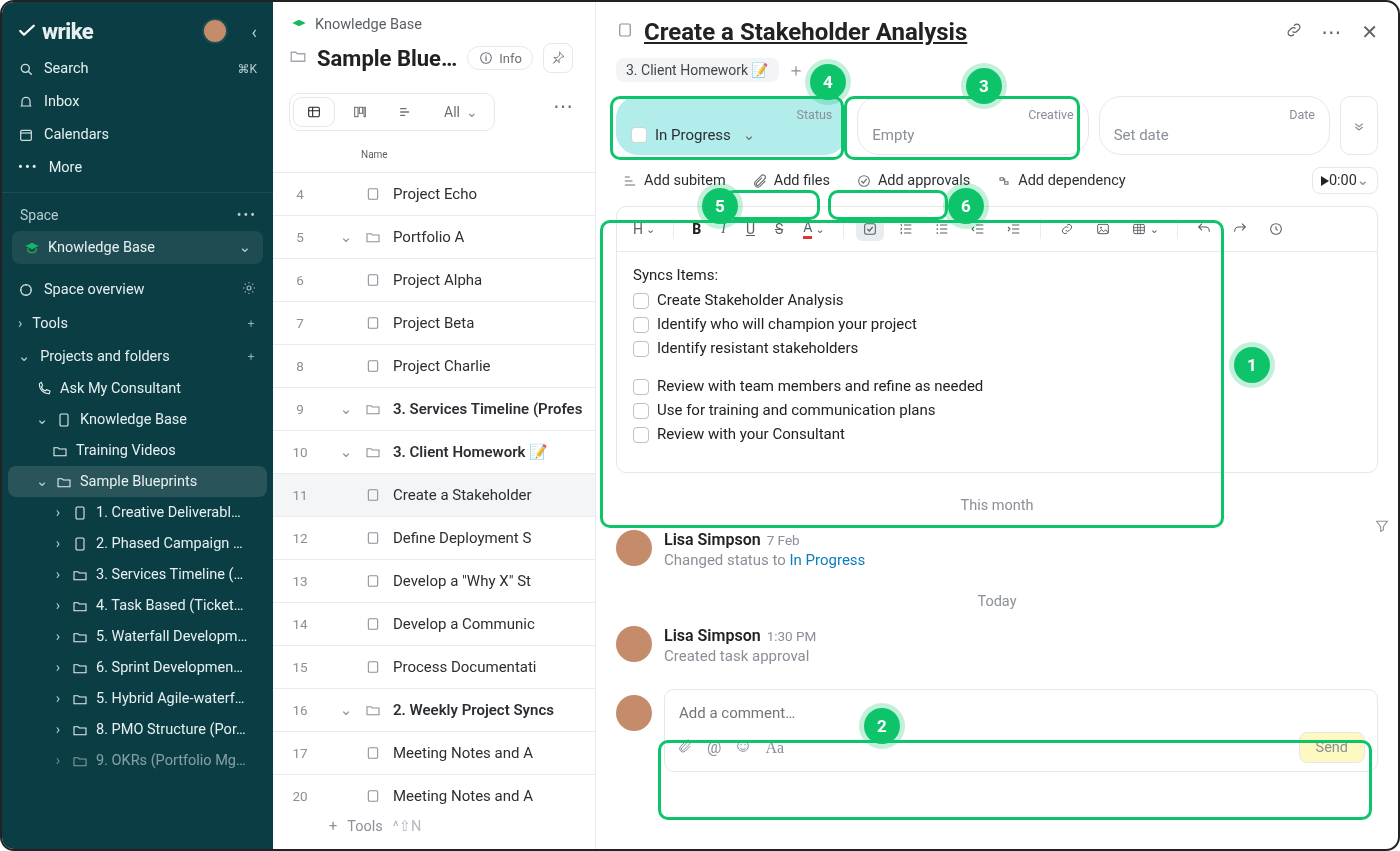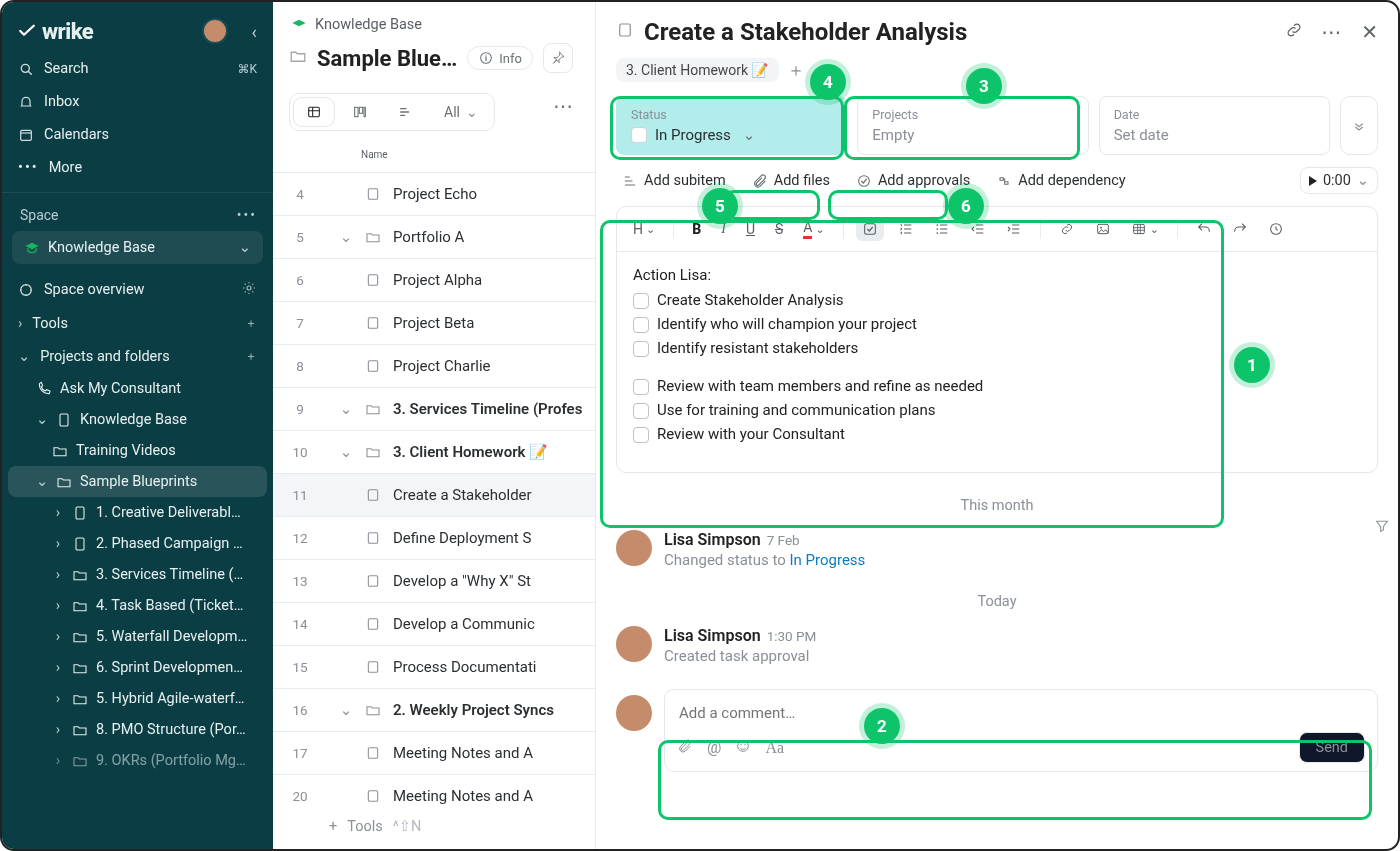--- a/index.html
+++ b/index.html
@@ -65,41 +65,41 @@
   .lrow .cv { width: 14px; color: #8a8f98; display: inline-flex; justify-content: center; }
   .lrow .ic { color: #8a8f98; display: inline-flex; }
   .lrow .label { white-space: nowrap; overflow: hidden; text-overflow: ellipsis; }
   .lrow .bold { font-weight: 600; }
   .lrow.sel { background: #f3f5f7; }
   .list-foot { padding: 10px 16px 14px 56px; color: #8a8f98; font-size: 14.5px; display: flex; align-items: center; gap: 10px; }
 
   
   .detail { flex: 1; display: flex; flex-direction: column; color: var(--text); position: relative; }
   .d-head { display: flex; align-items: center; gap: 10px; padding: 16px 20px 6px 20px; }
-  .d-head h1 { font-size: 24px; font-weight: 700; margin: 0; }
+  .d-head h1 { font-size: 24px; font-weight: 700; margin: 0; text-decoration: underline; }
   .d-head .sp { color: #8a8f98; }
   .d-head .hright { margin-left: auto; display: flex; align-items: center; gap: 18px; color: #5f646b; }
   .d-head .hright span { cursor: pointer; }
   .d-tags { padding: 6px 20px 14px 20px; display: flex; align-items: center; gap: 8px; }
   .tag { background: #f3f4f6; border-radius: 8px; padding: 4px 10px; font-size: 14px; color: #42464c; display: inline-flex; align-items: center; gap: 6px; }
 
   .fields { display: flex; gap: 10px; padding: 0 20px 12px 20px; align-items: stretch; }
-  .field { flex: 1; border: 1px solid var(--field-border); border-radius: 8px; padding: 10px 14px; position: relative; }
+  .field { flex: 1; border: 1px solid var(--field-border); border-radius: 22px; padding: 10px 14px; position: relative; text-align: right; }
   .field .flabel { font-size: 12.5px; color: var(--muted); margin-bottom: 4px; }
   .field .fval { font-size: 15px; color: #2b2f33; display: flex; align-items: center; gap: 8px; }
   .field.status { background: var(--teal-status); border-color: var(--teal-status); }
   .field.status .fval .box { width: 16px; height: 16px; border-radius: 4px; background: #fff; border: 1px solid #d0d4d9; }
   .field.status .fval .chev { margin-left: 4px; color: #6b7076; }
   .field.date .fval { color: var(--muted); }
   .expand { width: 38px; border: 1px solid var(--field-border); border-radius: 10px; display: flex; align-items: center; justify-content: center; color: #8a8f98; cursor: pointer; }
 
   .actions { display: flex; align-items: center; gap: 14px; padding: 0 20px 12px 20px; color: #2b2f33; font-size: 14.5px; }
   .act { display: inline-flex; align-items: center; gap: 6px; padding: 4px 6px; cursor: pointer; }
   .act svg { color: #6b7076; }
-  .timer { margin-left: auto; display: inline-flex; align-items: center; gap: 6px; color: #2b2f33; cursor: pointer; border: 1px solid var(--field-border); border-radius: 8px; padding: 4px 8px; }
+  .timer { margin-left: auto; display: inline-flex; align-items: center; gap: 0; color: #2b2f33; cursor: pointer; border: 1px solid var(--field-border); border-radius: 8px; padding: 4px 8px; }
   .timer .play { width: 0; height: 0; border-left: 8px solid #222; border-top: 5px solid transparent; border-bottom: 5px solid transparent; }
 
   .editor { margin: 0 20px 14px 20px; border: 1px solid var(--field-border); border-radius: 10px; }
   .toolbar { display: flex; align-items: center; gap: 8px; padding: 8px 10px; border-bottom: 1px solid var(--row-border); color: #5a5f66; font-size: 14px; flex-wrap: wrap; }
   .toolbar .sep { width: 1px; height: 20px; background: var(--row-border); margin: 0 4px; }
   .toolbar .btn { padding: 4px 6px; border-radius: 6px; cursor: pointer; display: inline-flex; align-items: center; gap: 3px; }
   .toolbar .btn.active { background: #e9ecef; }
   .toolbar .btn.b { font-weight: 800; color: #222; }
   .toolbar .btn.i { font-style: italic; font-family: Georgia, serif; }
   .toolbar .btn.u { text-decoration: underline; }
@@ -115,21 +115,21 @@
   .event .who { font-weight: 600; color: #222; }
   .event .when { color: var(--muted); font-size: 13.5px; margin-left: 6px; }
   .event .what { color: var(--muted); font-size: 15px; margin-top: 2px; }
   .event .what .link { color: #0d7dbd; }
 
   .comment-wrap { display: flex; gap: 12px; align-items: flex-start; padding: 0 20px 18px 20px; }
   .comment-av { width: 36px; height: 36px; border-radius: 50%; background: #c48c6a; flex-shrink: 0; margin-top: 6px; }
   .comment { flex: 1; border: 1px solid var(--field-border); border-radius: 10px; padding: 10px 12px 8px 12px; }
   .comment input { border: none; outline: none; width: 100%; font-size: 15px; padding: 4px 2px 10px 2px; }
   .comment .cfoot { display: flex; align-items: center; gap: 14px; color: #8a8f98; }
-  .comment .cfoot .send { margin-left: auto; border: 1px solid var(--field-border); border-radius: 8px; padding: 6px 16px; color: #8a8f98; background: #0f172a; cursor: pointer; font-size: 14.5px; }
+  .comment .cfoot .send { margin-left: auto; border: 1px solid var(--field-border); border-radius: 8px; padding: 6px 16px; color: #8a8f98; background: #fef9c3; cursor: pointer; font-size: 14.5px; }
 
   
   .annot { position: absolute; border: 3px solid var(--annotate); border-radius: 10px; pointer-events: none; }
   .badge { position: absolute; width: 36px; height: 36px; border-radius: 50%; background: var(--annotate); color: #fff; font-weight: 700; display: flex; align-items: center; justify-content: center; font-size: 17px; box-shadow: 0 0 0 5px rgba(14,196,106,0.25); pointer-events: none; }
 
   .filter-btn { position: absolute; right: 8px; top: 516px; color: #8a8f98; cursor: pointer; }
 
   
   .i16 { width: 16px; height: 16px; }
   .i18 { width: 18px; height: 18px; }
@@ -552,21 +552,21 @@
     <div class="fields">
       <div class="field status">
         <div class="flabel">Status</div>
         <div class="fval">
             <span class="box"></span>
             <span>In Progress</span>
             <span class="chev">⌄</span>
           </div>
       </div>
       <div class="field">
-        <div class="flabel">Projects</div>
+        <div class="flabel">Creative</div>
         <div class="fval">
             <span style="color:#8a8f98;">Empty</span>
           </div>
       </div>
       <div class="field date">
         <div class="flabel">Date</div>
         <div class="fval">
             <span>Set date</span>
           </div>
       </div>
@@ -688,21 +688,21 @@
             </svg>
           </span>
         <span class="btn">
             <svg class="i16" viewBox="0 0 24 24" fill="none">
               <circle cx="12" cy="12" r="8" stroke="currentColor" stroke-width="1.6"></circle>
               <path d="M12 8v4l3 2" stroke="currentColor" stroke-width="1.6"></path>
             </svg>
           </span>
       </div>
       <div class="desc">
-        <div style="margin-bottom:4px;">Action Lisa:</div>
+        <div style="margin-bottom:4px;">Syncs Items:</div>
         <div id="cl1">
             <div class="cl">
               <span class="cbox"></span>
               <span>Create Stakeholder Analysis</span>
             </div>
             <div class="cl">
               <span class="cbox"></span>
               <span>Identify who will champion your project</span>
             </div>
             <div class="cl">

